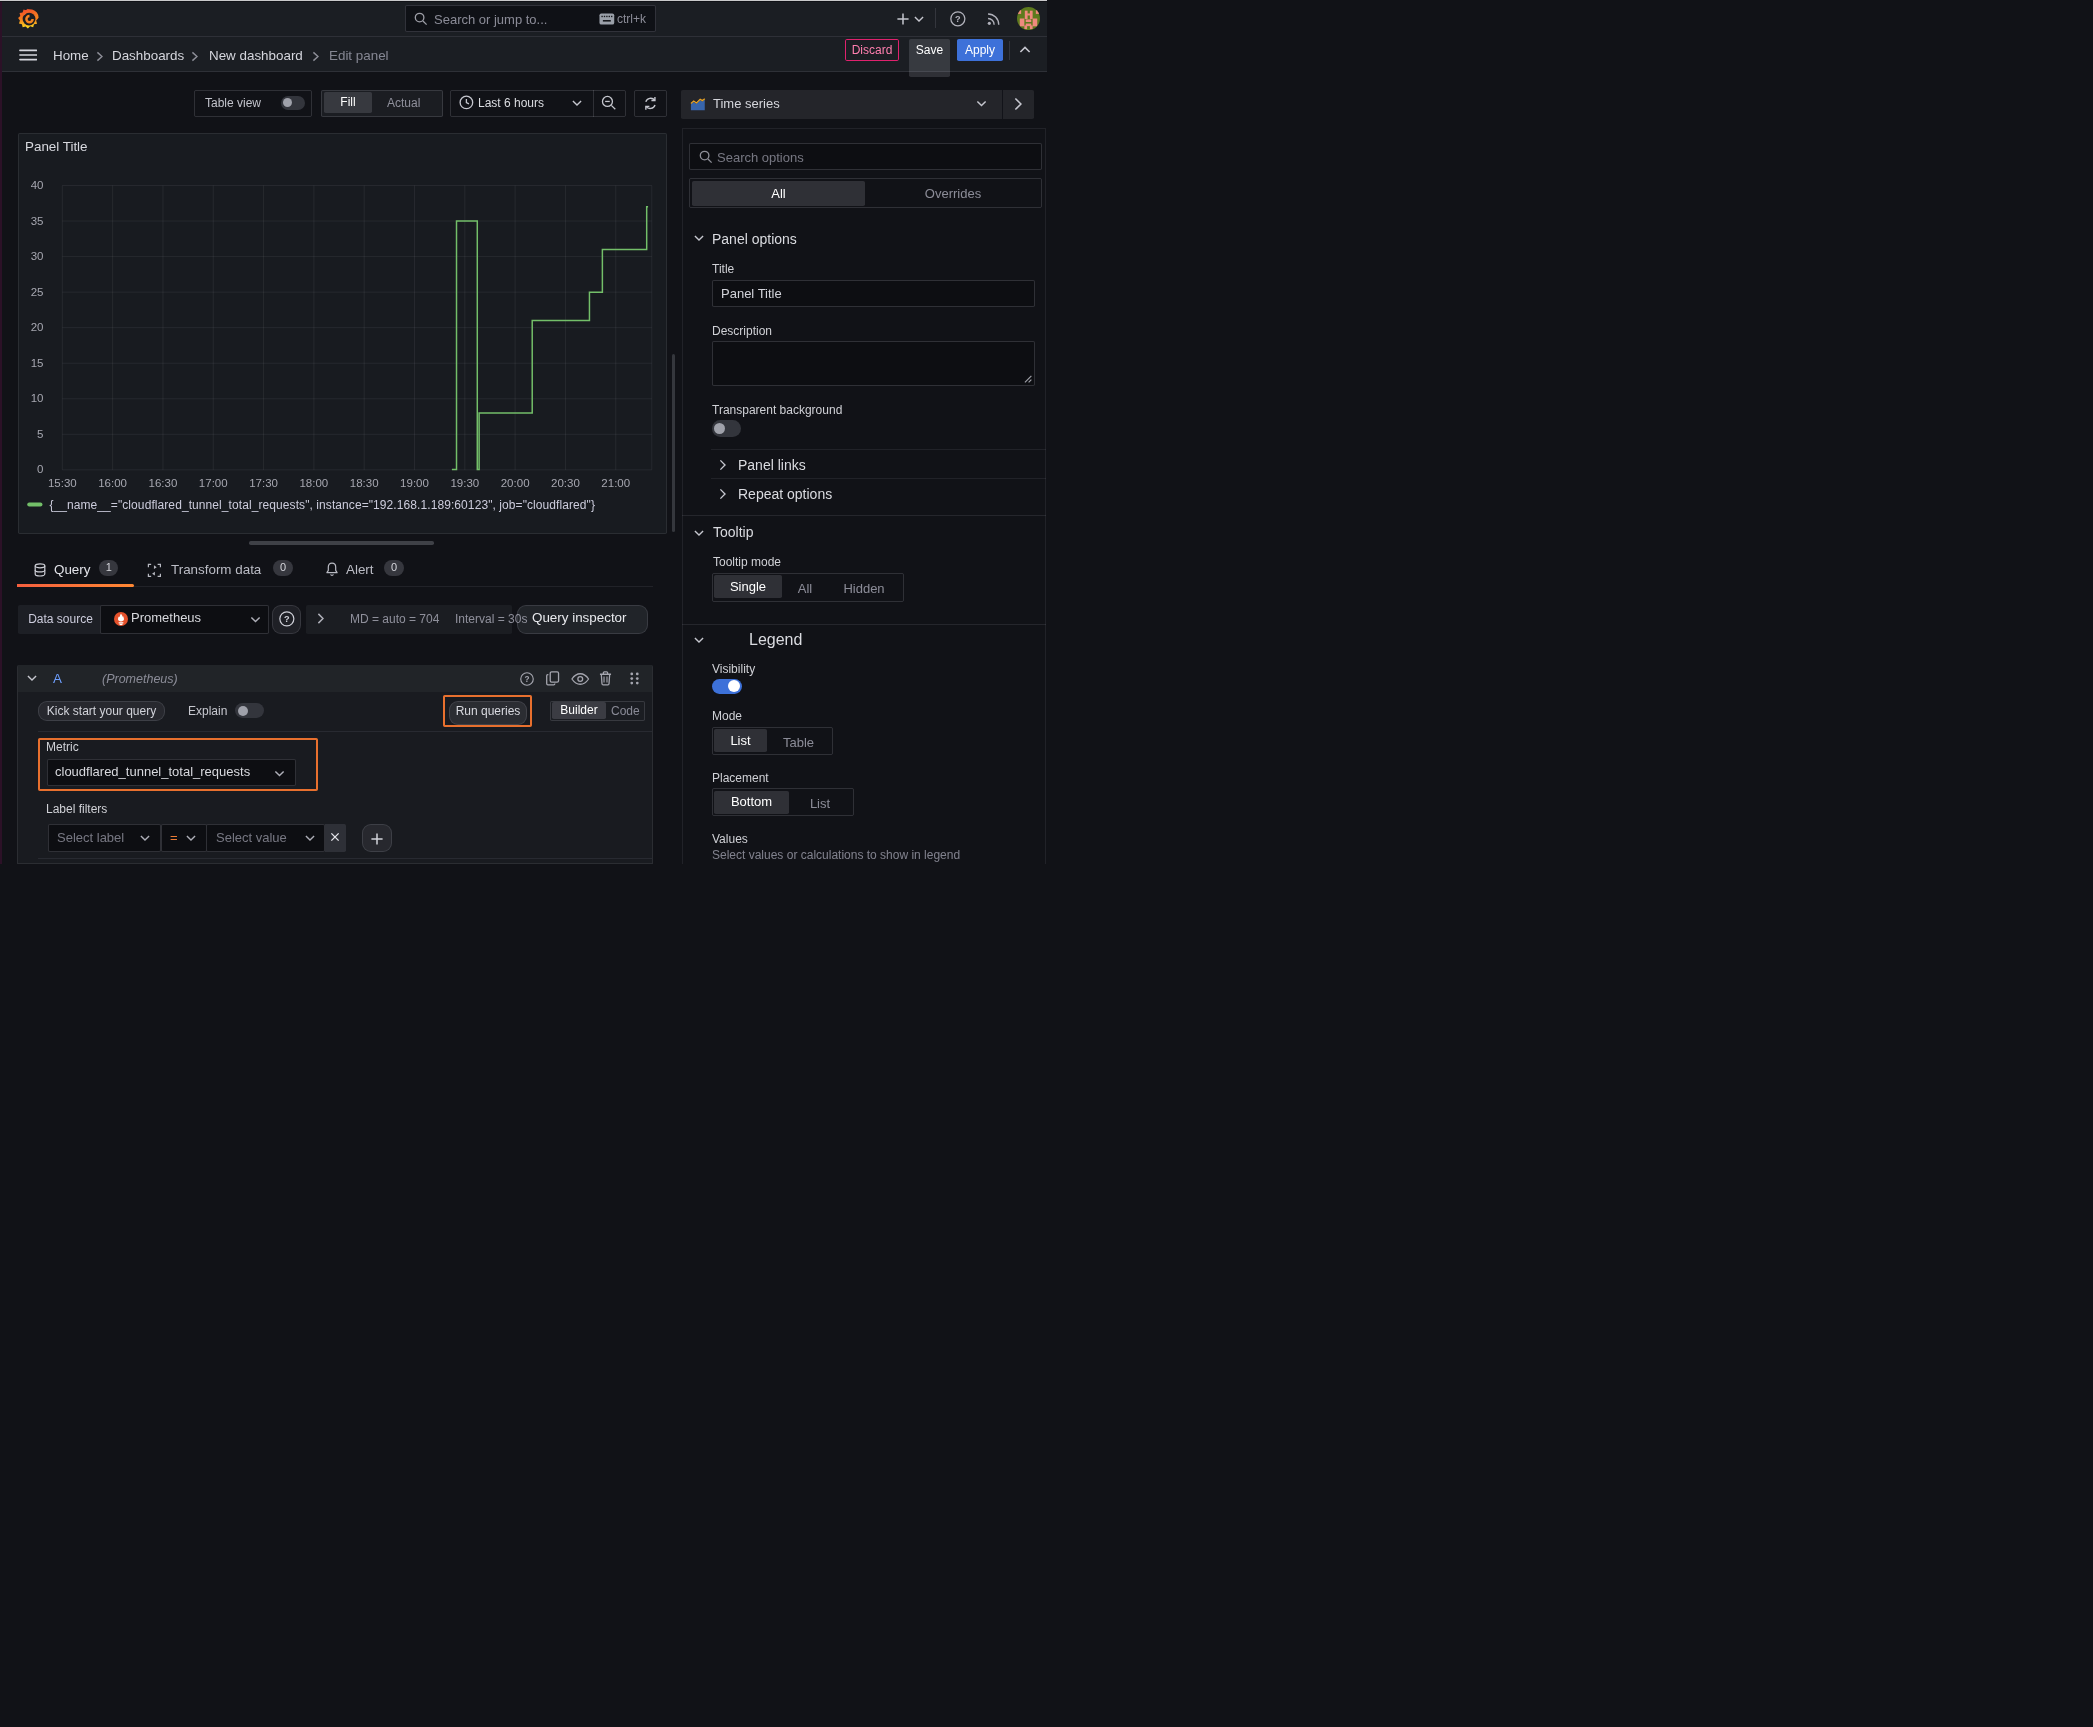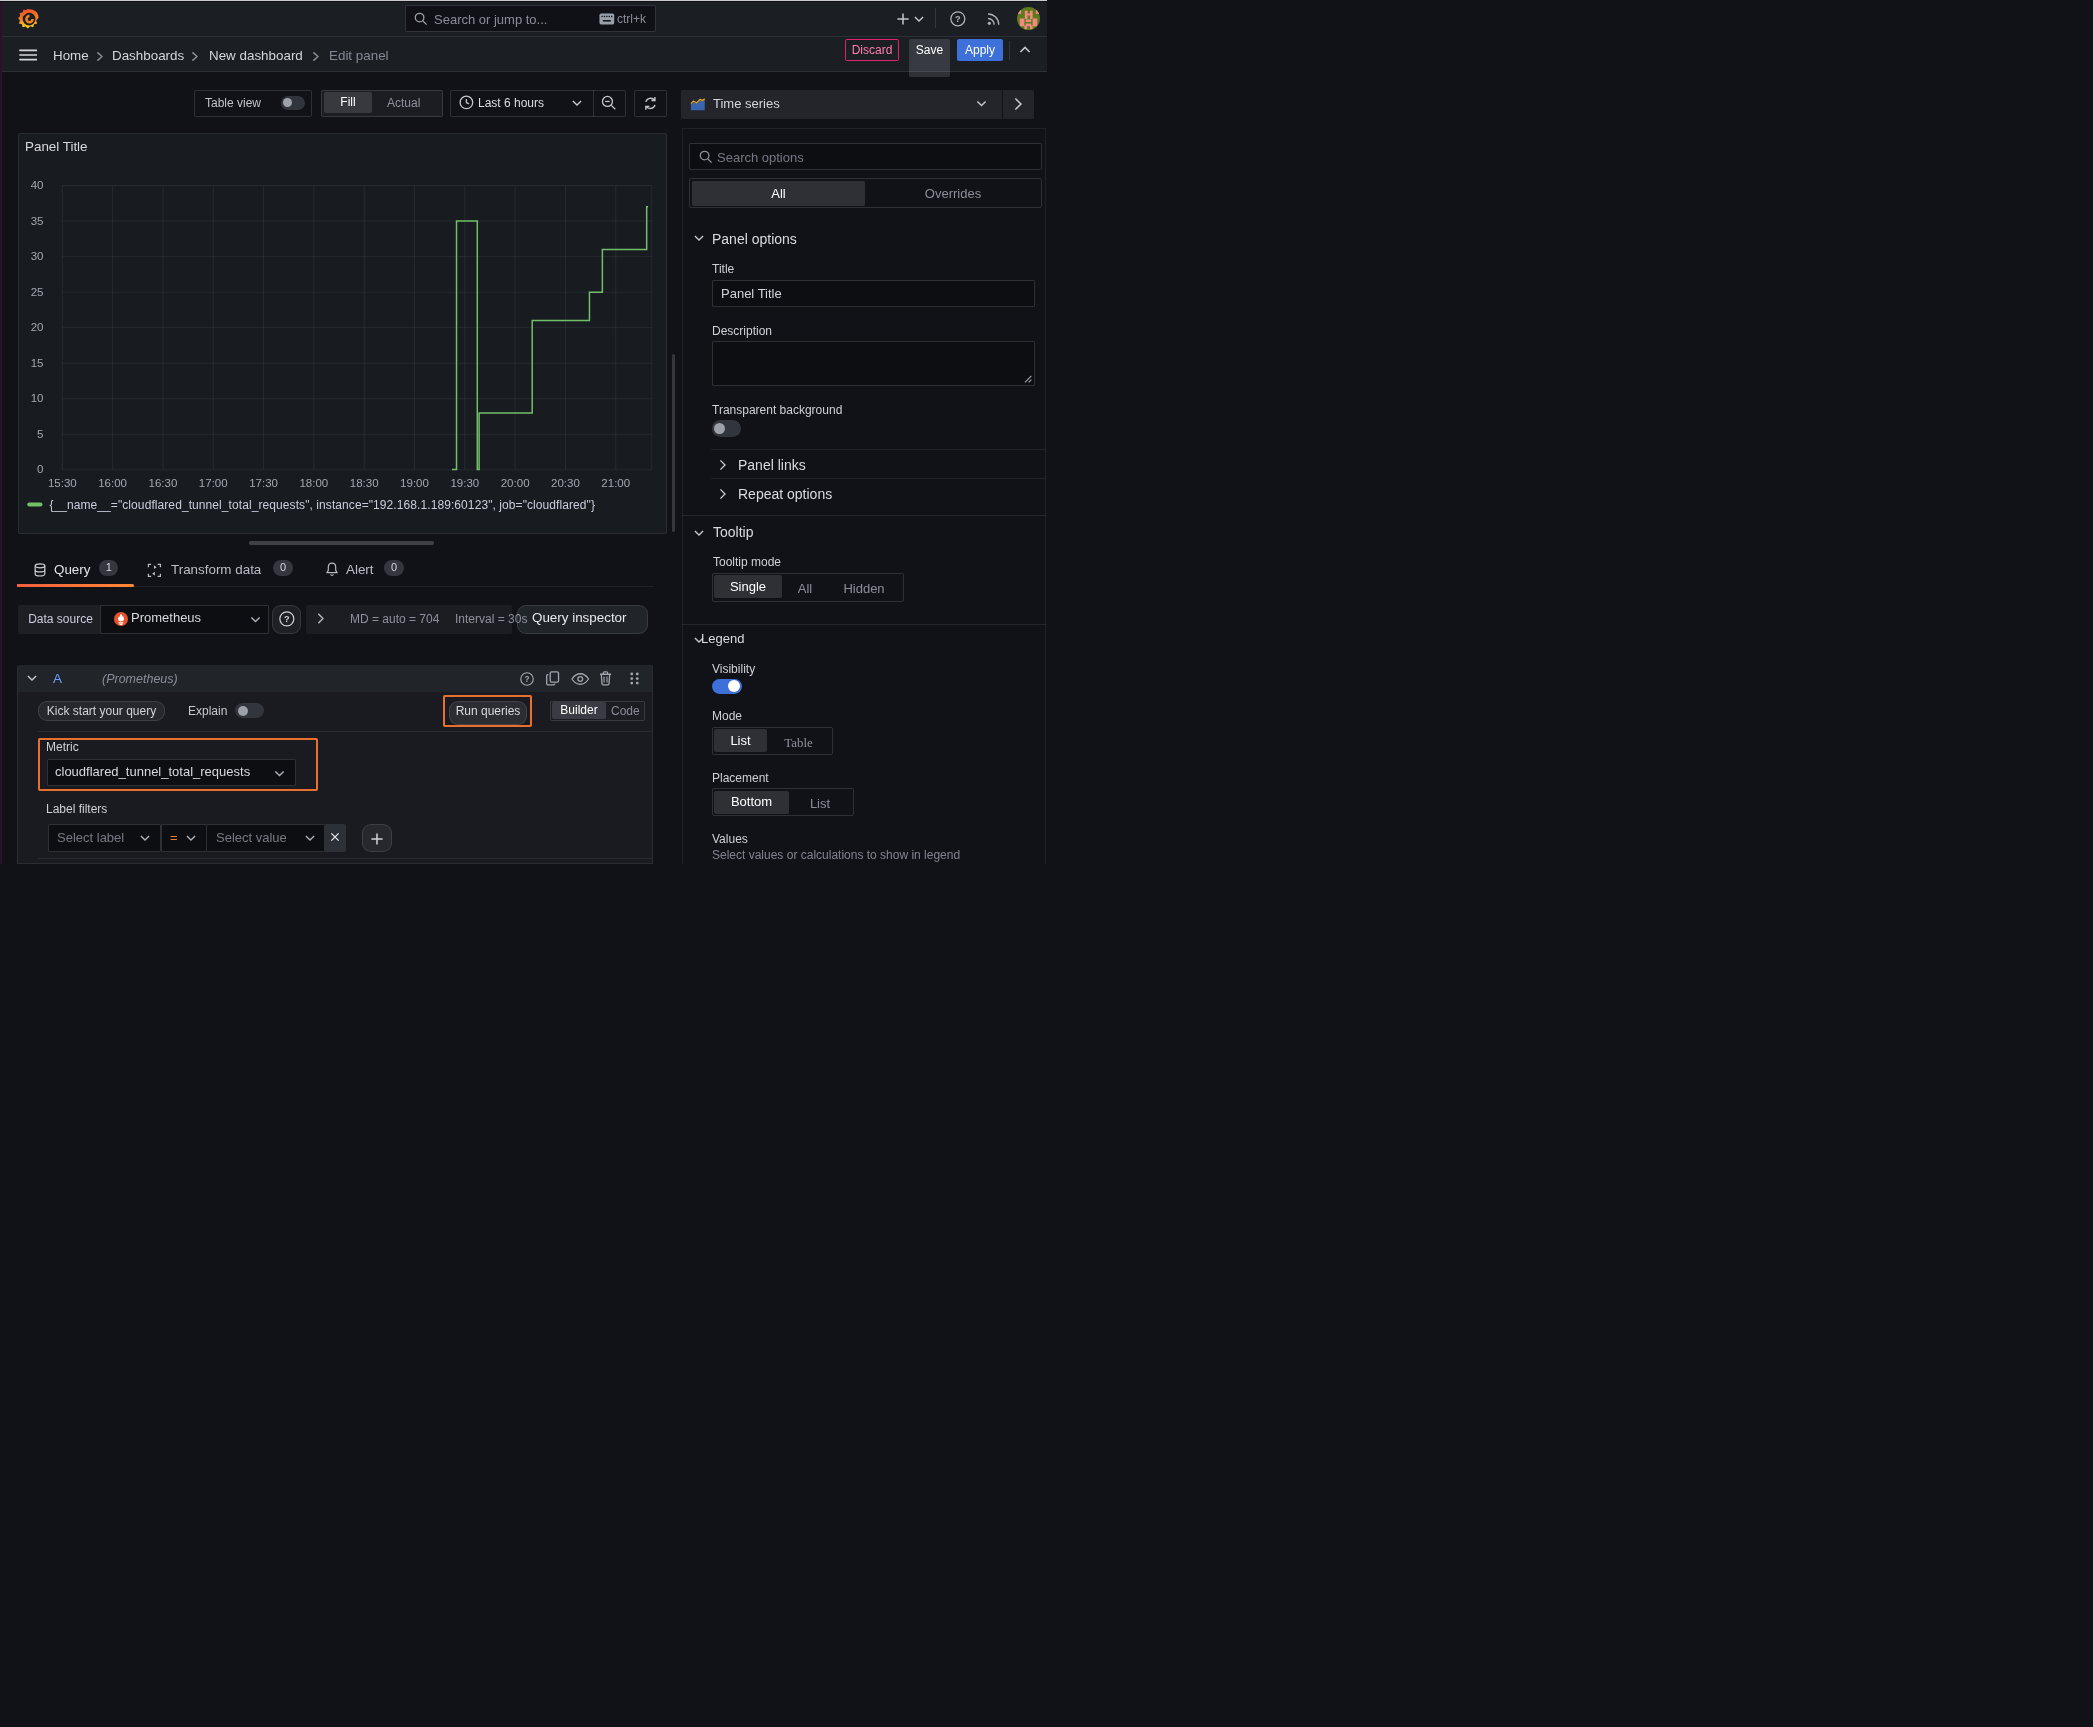--- a/index.html
+++ b/index.html
@@ -445,27 +445,27 @@
 <div class="abs f13 w5" style="left:713px;top:555px;color:#d0d1d6;">Tooltip mode</div>
 <div class="abs bord" style="left:712px;top:573px;width:192px;height:29px;"></div>
 <div class="abs" style="left:714px;top:575px;width:68px;height:23px;background:rgba(204,204,220,0.16);border-radius:1.8px;font-size:13px;color:#fff;text-align:center;line-height:23px;font-weight:500;">Single</div>
 <div class="abs f14" style="left:783px;top:581px;width:44px;text-align:center;color:rgba(204,204,220,0.65);">All</div>
 <div class="abs f14" style="left:827px;top:581px;width:74px;text-align:center;color:rgba(204,204,220,0.65);">Hidden</div>
 <div class="abs" style="left:682px;top:624px;width:364px;height:0.9px;background:rgba(204,204,220,0.11);"></div>
 
 <svg class="abs" style="left:694px;top:637px;" width="10" height="6.5" viewBox="0 0 11 7">
     <path d="M1,1 L5.5,5.5 L10,1" fill="none" stroke="#c6c7cf" stroke-width="1.5"></path>
   </svg>
-<div class="abs w5" style="left:701px;top:631px;font-size:13px;color:#dadbe0;">Legend</div>
+<div class="abs w5" style="left:749px;top:631px;font-size:16px;color:#dadbe0;">Legend</div>
 <div class="abs f13 w5" style="left:712px;top:662px;color:#d0d1d6;">Visibility</div>
 <div class="abs" style="left:712px;top:679px;width:29.5px;height:14.8px;border-radius:7.4px;background:#3d71d9;"></div>
 <div class="abs" style="left:728px;top:680px;width:12px;height:12px;border-radius:50%;background:#fff;"></div>
 <div class="abs f13 w5" style="left:712px;top:709px;color:#d0d1d6;">Mode</div>
 <div class="abs bord" style="left:712px;top:727px;width:121px;height:28px;"></div>
 <div class="abs" style="left:714px;top:729px;width:53px;height:23px;background:rgba(204,204,220,0.16);border-radius:1.8px;font-size:13px;color:#fff;text-align:center;line-height:23px;font-weight:500;">List</div>
-<div class="abs f14" style="left:767px;top:735px;width:63px;text-align:center;color:rgba(204,204,220,0.65);font-family:Liberation Serif, serif;">Table</div>
+<div class="abs f14" style="left:767px;top:735px;width:63px;text-align:center;color:rgba(204,204,220,0.65);">Table</div>
 <div class="abs f13 w5" style="left:712px;top:771px;color:#d0d1d6;">Placement</div>
 <div class="abs bord" style="left:712px;top:788px;width:142px;height:28px;"></div>
 <div class="abs" style="left:714px;top:791px;width:75px;height:22.6px;background:rgba(204,204,220,0.16);border-radius:1.8px;font-size:13px;color:#fff;text-align:center;line-height:22.6px;font-weight:500;">Bottom</div>
 <div class="abs f14" style="left:789px;top:796px;width:62px;text-align:center;color:rgba(204,204,220,0.65);">List</div>
 <div class="abs f13 w5" style="left:712px;top:832px;color:#d0d1d6;">Values</div>
 <div class="abs f13" style="left:712px;top:848px;color:rgba(204,204,220,0.60);">Select values or calculations to show in legend</div>
 
 
 </body></html>

